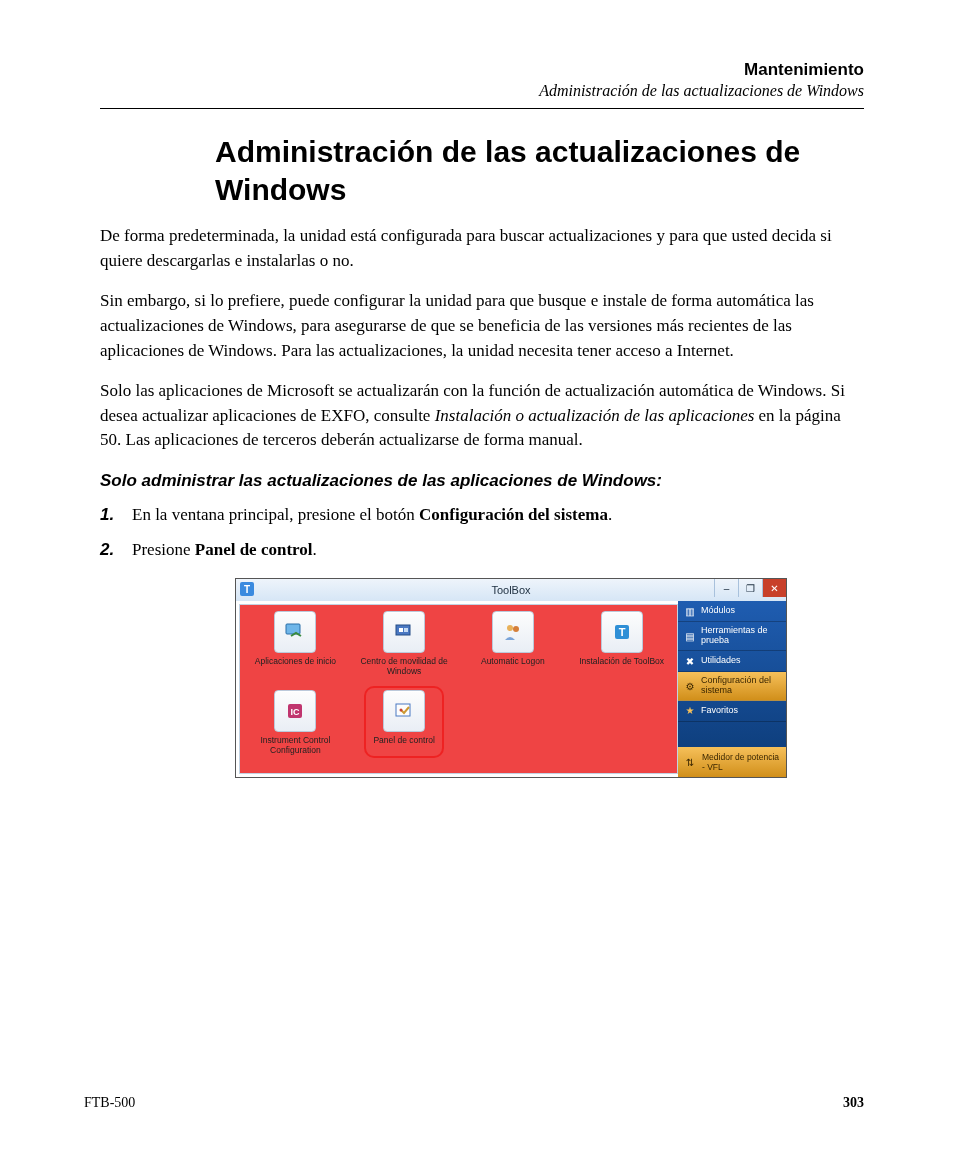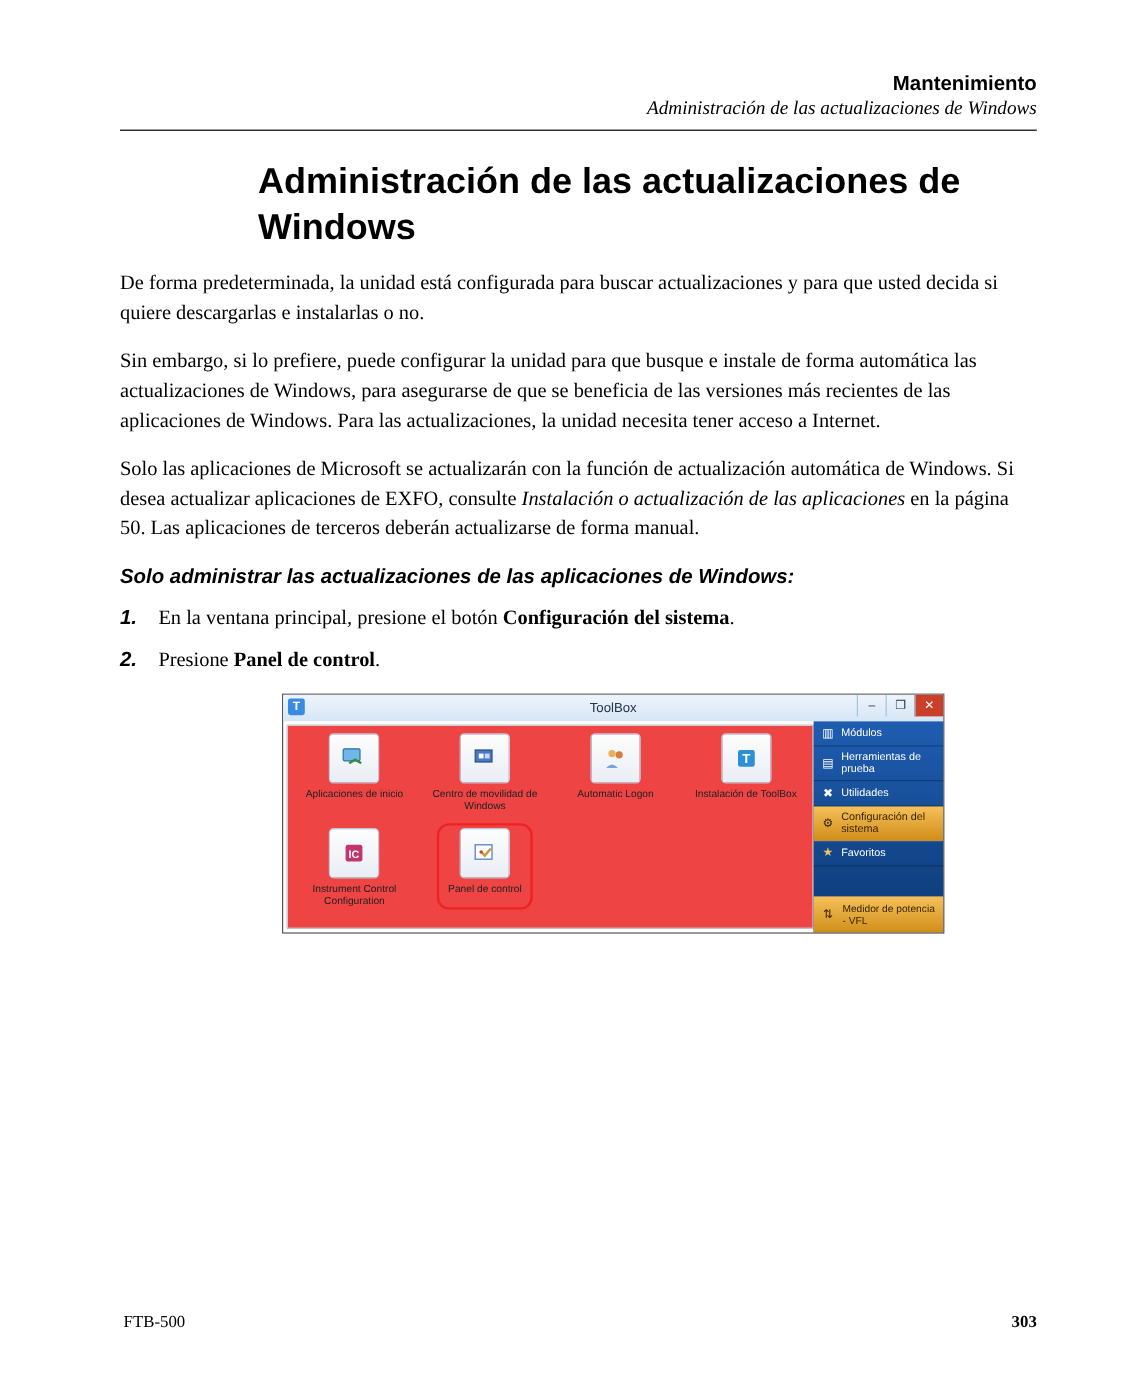--- a/index.html
+++ b/index.html
@@ -216,21 +216,21 @@
     font-size: 8.5px;
     padding: 5px 6px;
     display: flex;
     align-items: center;
     gap: 6px;
   }
 
   .footer {
     position: absolute;
     bottom: 48px;
-    left: 103px;
+    left: 84px;
     right: 90px;
     display: flex;
     justify-content: space-between;
     font-size: 14px;
   }
   .footer-right { font-weight: 700; }
 
   
   .sv { width: 24px; height: 24px; }
 </style>

